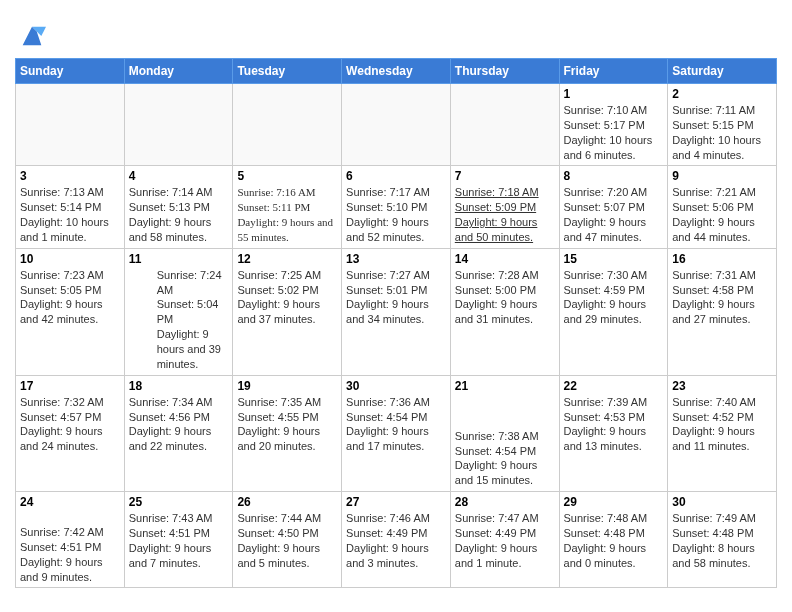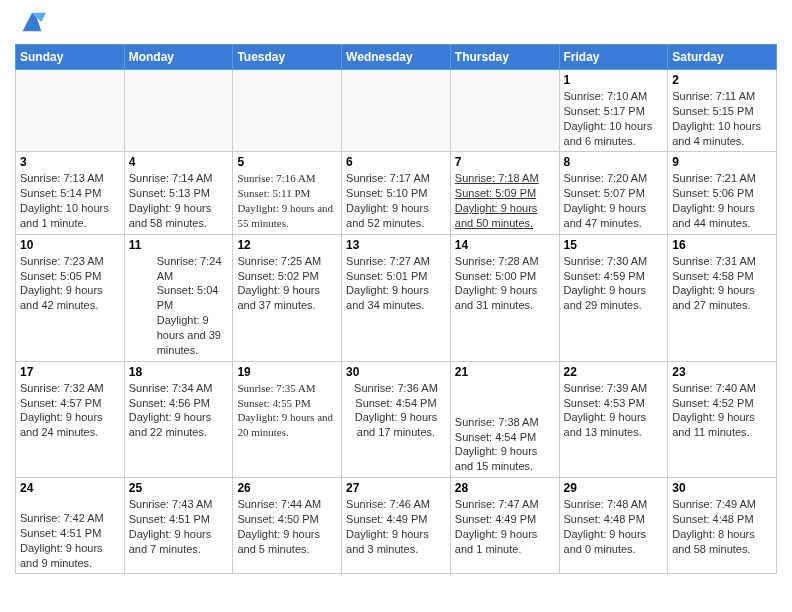--- a/index.html
+++ b/index.html
@@ -6,21 +6,21 @@
     body {
       font-family: Arial, sans-serif;
       background: #fff;
       width: 792px;
       height: 612px;
       overflow: hidden;
     }
     .page {
       width: 792px;
       height: 612px;
-      padding: 8px 15px;
+      padding: 22px 15px;
     }
     .header {
       display: flex;
       justify-content: space-between;
       align-items: flex-start;
       margin-bottom: 8px;
     }
     .logo {
       display: flex;
       align-items: center;
@@ -240,27 +240,27 @@
 Daylight: 9 hours and 24 minutes.</div>
           </td>
           <td>
             <span class="day-number">18</span>
             <div class="day-info" style="white-space: pre-line;">Sunrise: 7:34 AM
 Sunset: 4:56 PM
 Daylight: 9 hours and 22 minutes.</div>
           </td>
           <td>
             <span class="day-number">19</span>
-            <div class="day-info" style="white-space: pre-line; font-family: Liberation Serif, serif;">Sunrise: 7:35 AM
+            <div class="day-info" style="white-space: pre-line;">Sunrise: 7:35 AM
 Sunset: 4:55 PM
 Daylight: 9 hours and 20 minutes.</div>
           </td>
           <td>
             <span class="day-number">30</span>
-            <div class="day-info" style="white-space: pre-line; text-align: center;">Sunrise: 7:36 AM
+            <div class="day-info" style="white-space: pre-line;">Sunrise: 7:36 AM
 Sunset: 4:54 PM
 Daylight: 9 hours and 17 minutes.</div>
           </td>
           <td>
             <span class="day-number">21</span>
             <div class="day-info" style="white-space: pre-line; margin-top: 36px;">Sunrise: 7:38 AM
 Sunset: 4:54 PM
 Daylight: 9 hours and 15 minutes.</div>
           </td>
           <td>

